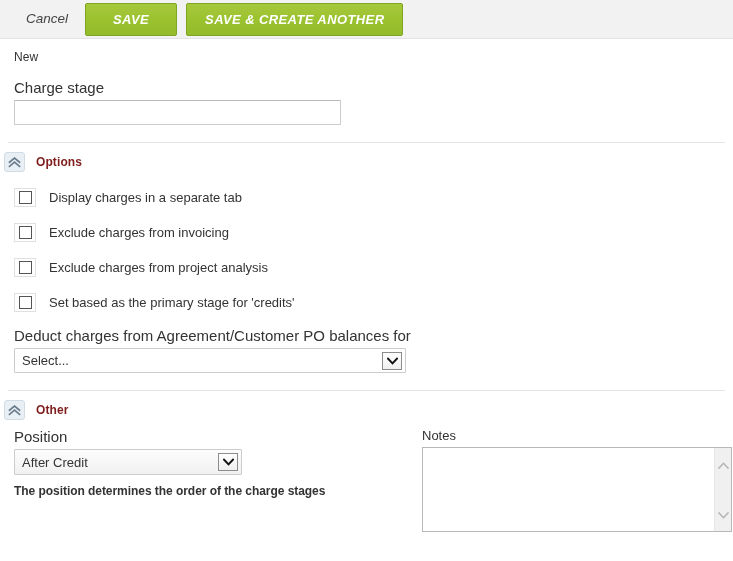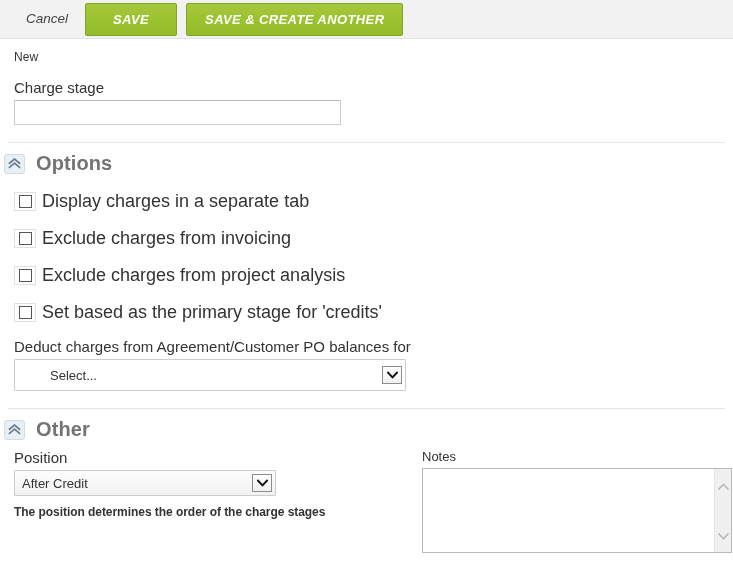--- a/index.html
+++ b/index.html
@@ -111,23 +111,23 @@
     border-radius: 3px;
     display: flex;
     align-items: center;
     justify-content: center;
     cursor: pointer;
     box-sizing: border-box;
     flex: none;
   }
   .collapse-btn svg { display: block; }
   .section-title {
-    font-size: 20px;
+    font-size: 12px;
     font-weight: bold;
-    color: #737373;
+    color: #7f1d1d;
     margin-left: 11px;
     letter-spacing: 0.1px;
   }
 
   .section-desc {
     font-size: 12px;
     font-weight: bold;
     color: #333333;
     margin: 9px 0 0 14px;
     letter-spacing: -0.05px;
@@ -152,44 +152,43 @@
     flex: none;
   }
   .checkbox-box {
     width: 13px;
     height: 13px;
     border: 1px solid #555555;
     background: #ffffff;
     box-sizing: border-box;
   }
   .check-label {
-    font-size: 18px;
-    color: #333333;
-    margin-left: 6px;
+    font-size: 13px;
+    color: #333333;
+    margin-left: 13px;
     cursor: default;
   }
 
   
   .select-shell {
     display: flex;
     align-items: center;
     border: 1px solid #cccccc;
     box-sizing: border-box;
     background: #ffffff;
     border-radius: 1px;
     cursor: pointer;
     position: relative;
   }
   .select-wide {
     width: 392px;
-    height: 32px;
-    padding-left: 28px;
+    height: 25px;
   }
   .select-narrow {
-    width: 262px;
+    width: 228px;
     height: 26px;
     background: linear-gradient(to bottom, #fdfdfd 0%, #f1f1f1 100%);
     justify-content: space-between;
   }
   .select-value {
     font-size: 13px;
     color: #333333;
     padding-left: 7px;
     flex: 1;
     white-space: nowrap;

